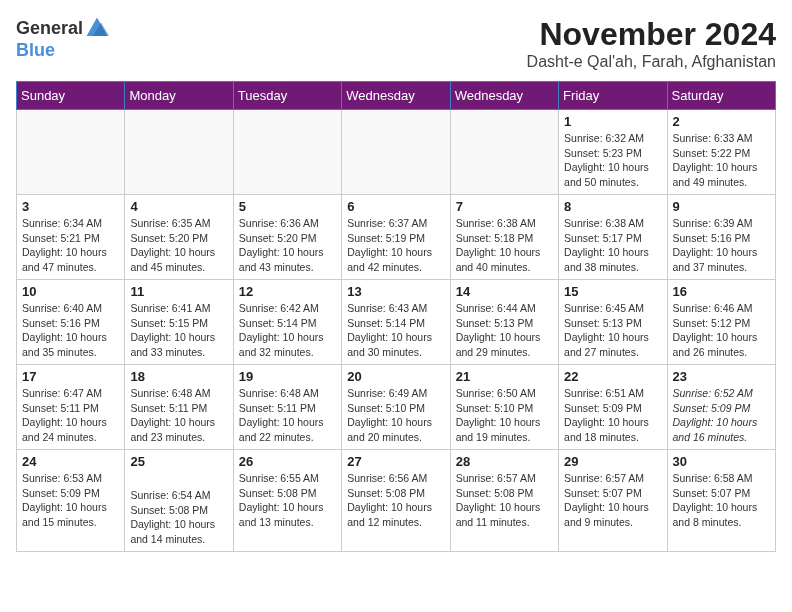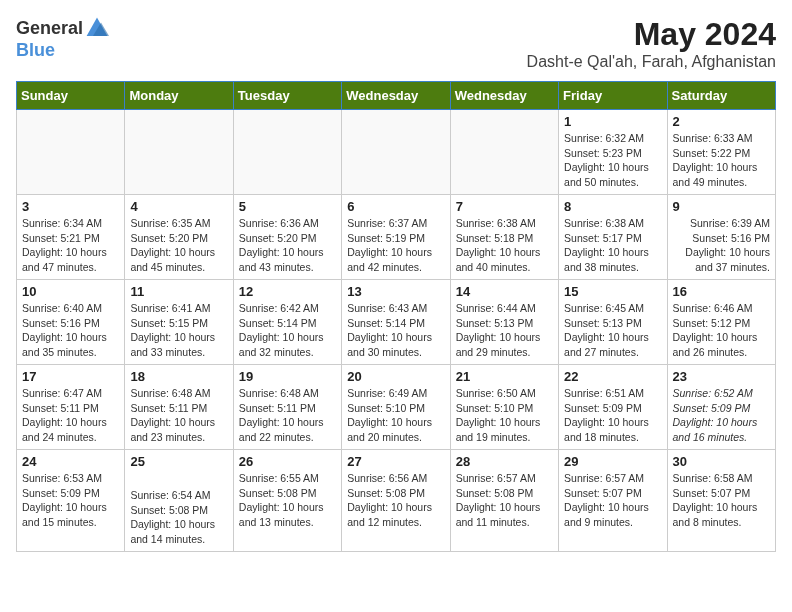--- a/index.html
+++ b/index.html
@@ -46,24 +46,24 @@
     }
     .location-title {
       font-size: 16px;
       color: #444;
     }
     .calendar-table {
       width: 100%;
       border-collapse: collapse;
     }
     .calendar-table th {
-      background-color: #4d7c0f;
+      background-color: #701a75;
       color: #fff;
       font-size: 13px;
-      font-weight: bold;
+      font-weight: normal;
       padding: 6px 4px;
       text-align: left;
       border: 1px solid #3a80c9;
     }
     .calendar-table td {
       border: 1px solid #ccc;
       vertical-align: top;
       padding: 4px 5px;
       font-size: 11px;
       color: #333;
@@ -100,21 +100,21 @@
         <span class="logo-text-general">General</span>
         <svg class="logo-icon" viewBox="0 0 30 30">
           <polygon points="15,2 28,25 2,25" fill="#4a90d9"></polygon>
           <polygon points="20,8 30,25 10,25" fill="#2a6daa" opacity="0.6"></polygon>
         </svg>
       </div>
       <span class="logo-text-blue">Blue</span>
     </div>
   </div>
   <div class="title-area">
-    <div class="month-title">May 2024</div>
+    <div class="month-title">November 2024</div>
     <div class="location-title">Dasht-e Qal'ah, Farah, Afghanistan</div>
   </div>
 </div>
 
 <table class="calendar-table">
   <thead>
     <tr>
     <th>Sunday</th>
         <th>Monday</th>
         <th>Tuesday</th>
@@ -184,21 +184,21 @@
         </td>
         <td>
           <span class="day-number">8</span>
           <div class="day-detail" style="white-space: pre-line;">Sunrise: 6:38 AM
 Sunset: 5:17 PM
 Daylight: 10 hours
 and 38 minutes.</div>
         </td>
         <td>
           <span class="day-number">9</span>
-          <div class="day-detail" style="white-space: pre-line; text-align: right;">Sunrise: 6:39 AM
+          <div class="day-detail" style="white-space: pre-line;">Sunrise: 6:39 AM
 Sunset: 5:16 PM
 Daylight: 10 hours
 and 37 minutes.</div>
         </td>
       </tr>
       <tr class="week-row">
         <td>
           <span class="day-number">10</span>
           <div class="day-detail" style="white-space: pre-line;">Sunrise: 6:40 AM
 Sunset: 5:16 PM

